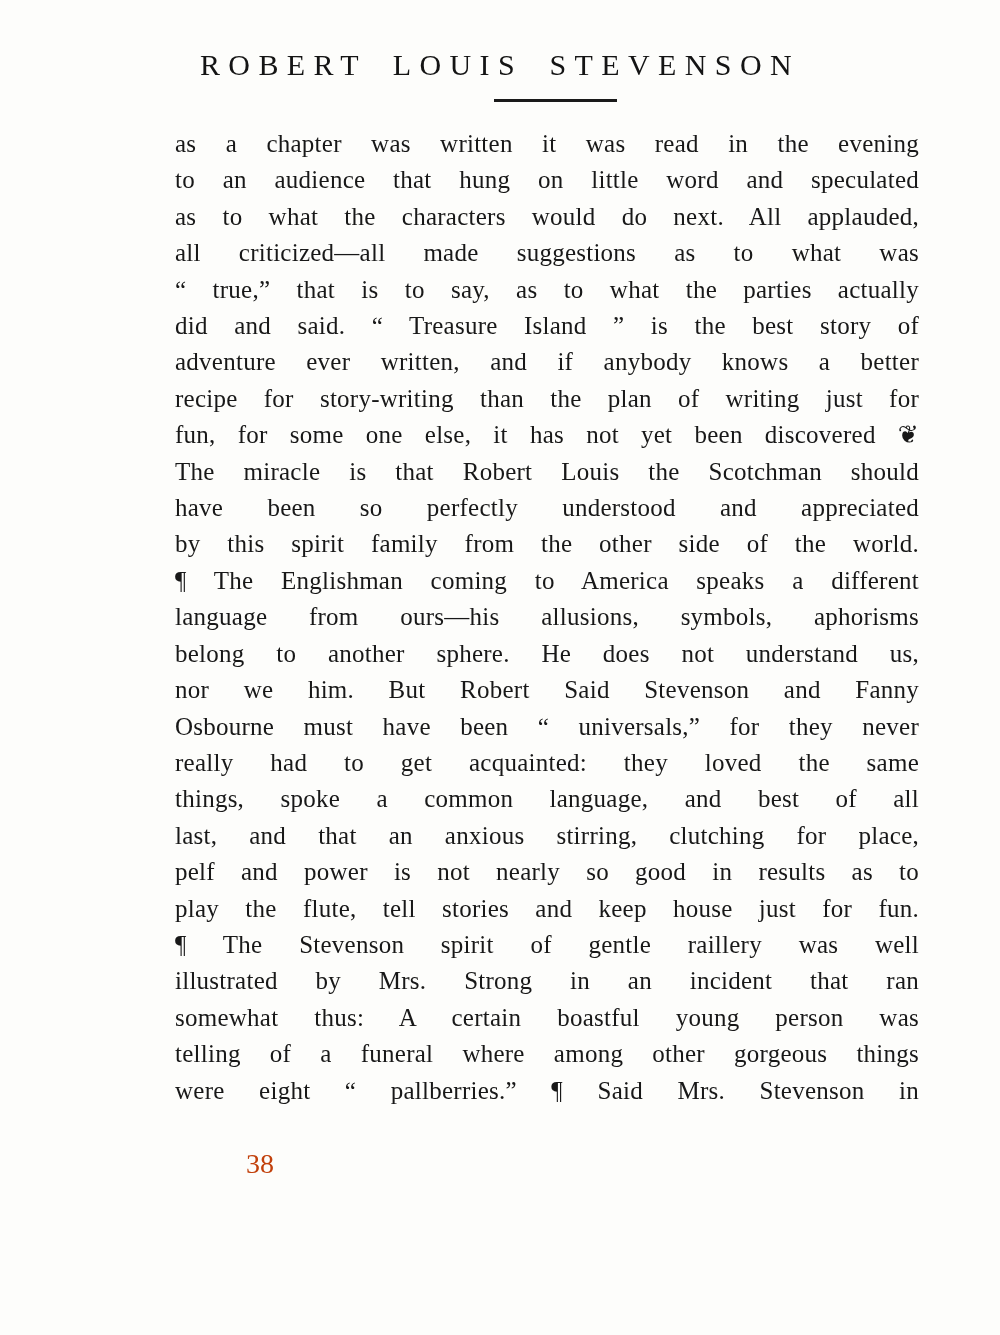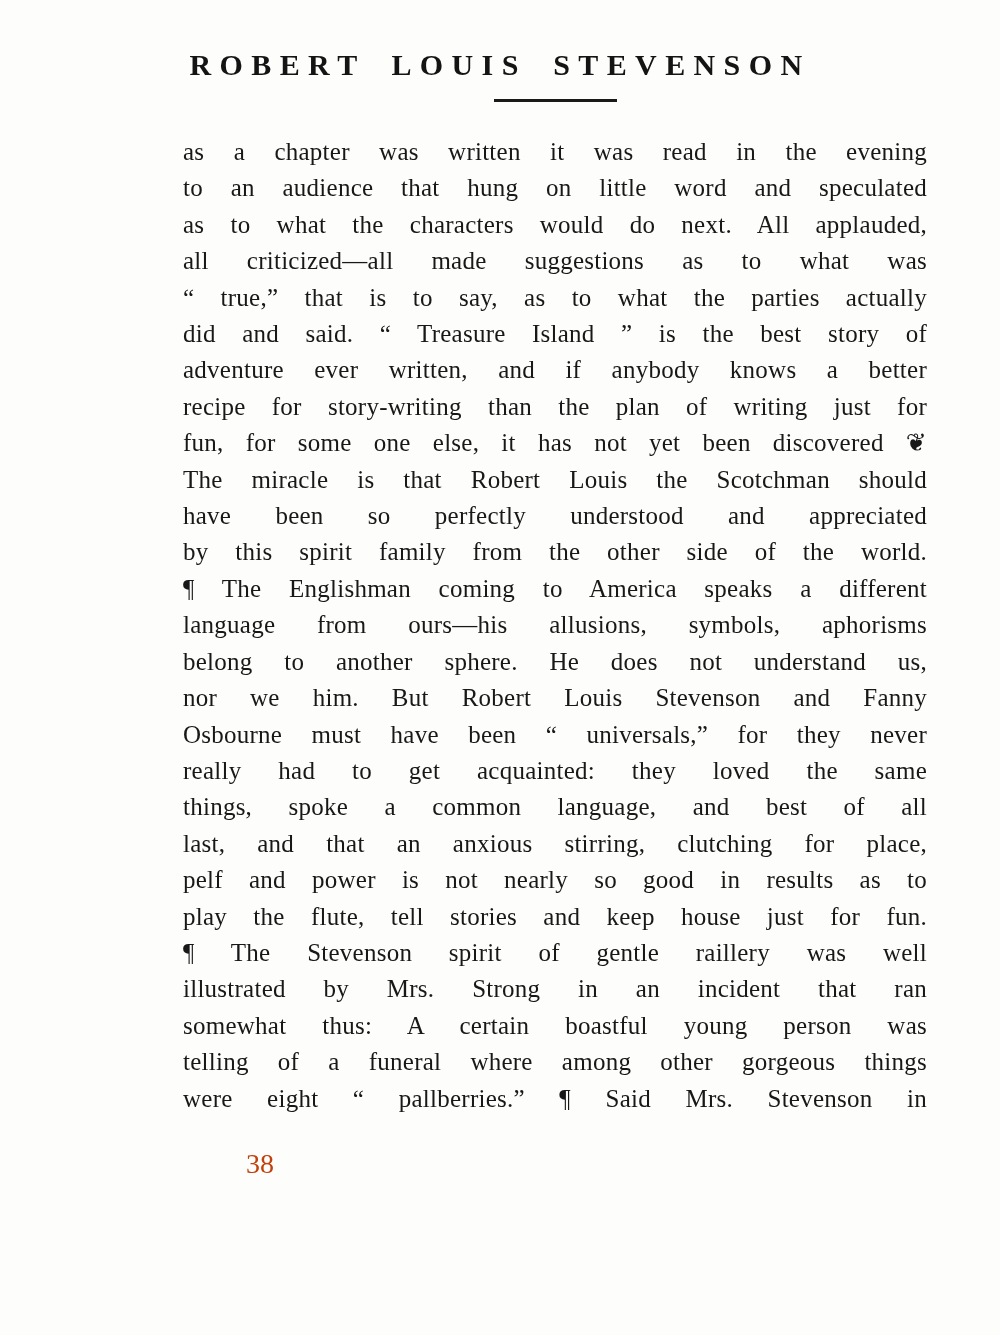--- a/index.html
+++ b/index.html
@@ -19,39 +19,38 @@
     width: 1000px;
     height: 1335px;
   }
   .header-title {
     position: absolute;
     top: 48px;
     left: 0;
     width: 100%;
     text-align: center;
     font-size: 30px;
-    font-weight: bold;
+    font-weight: normal;
     letter-spacing: 0.28em;
     word-spacing: 0.35em;
     color: #141414;
   }
   .header-rule {
     position: absolute;
     top: 99px;
     left: 494px;
     width: 123px;
     height: 3px;
     background: #1a1a1a;
   }
   .body-text {
     position: absolute;
     top: 126px;
-    left: 183px;
+    left: 175px;
     width: 744px;
-    margin-top: 8px;
   }
   .line {
     font-size: 25px;
     line-height: 36.4px;
     text-align: justify;
     text-align-last: justify;
     letter-spacing: 0.01em;
     color: #181818;
   }
   .page-number {
@@ -80,21 +79,21 @@
       <div class="line">did and said. “ Treasure Island ” is the best story of</div>
       <div class="line">adventure ever written, and if anybody knows a better</div>
       <div class="line">recipe for story-writing than the plan of writing just for</div>
       <div class="line">fun, for some one else, it has not yet been discovered ❦</div>
       <div class="line">The miracle is that Robert Louis the Scotchman should</div>
       <div class="line">have been so perfectly understood and appreciated</div>
       <div class="line">by this spirit family from the other side of the world.</div>
       <div class="line">¶ The Englishman coming to America speaks a different</div>
       <div class="line">language from ours—his allusions, symbols, aphorisms</div>
       <div class="line">belong to another sphere. He does not understand us,</div>
-      <div class="line">nor we him. But Robert Louis Stevenson and Fanny</div>
+      <div class="line">nor we him. But Robert Said Stevenson and Fanny</div>
       <div class="line">Osbourne must have been “ universals,” for they never</div>
       <div class="line">really had to get acquainted: they loved the same</div>
       <div class="line">things, spoke a common language, and best of all</div>
       <div class="line">last, and that an anxious stirring, clutching for place,</div>
       <div class="line">pelf and power is not nearly so good in results as to</div>
       <div class="line">play the flute, tell stories and keep house just for fun.</div>
       <div class="line">¶ The Stevenson spirit of gentle raillery was well</div>
       <div class="line">illustrated by Mrs. Strong in an incident that ran</div>
       <div class="line">somewhat thus: A certain boastful young person was</div>
       <div class="line">telling of a funeral where among other gorgeous things</div>

